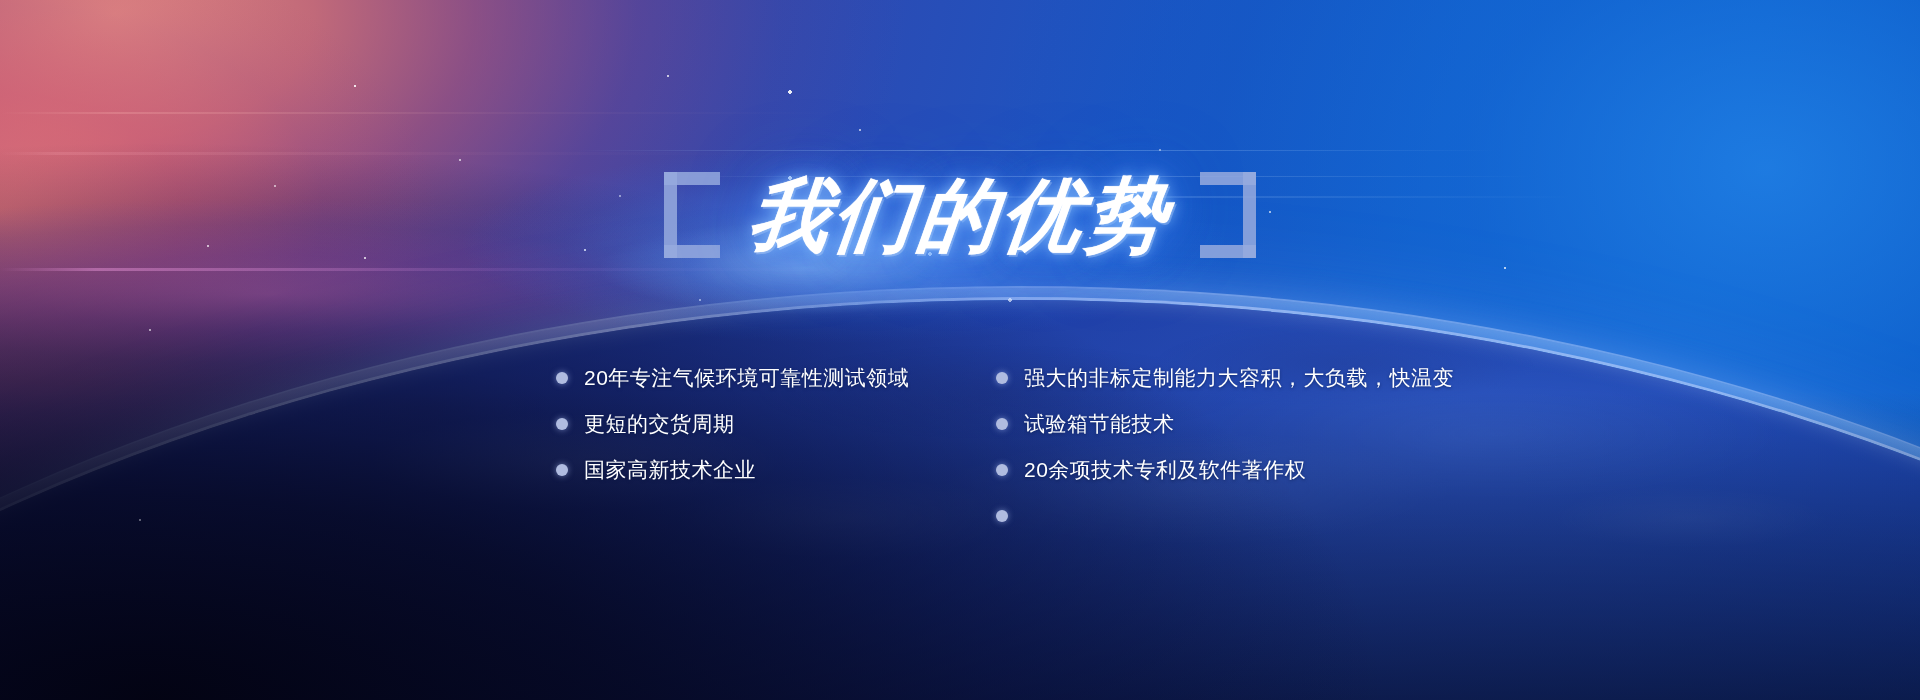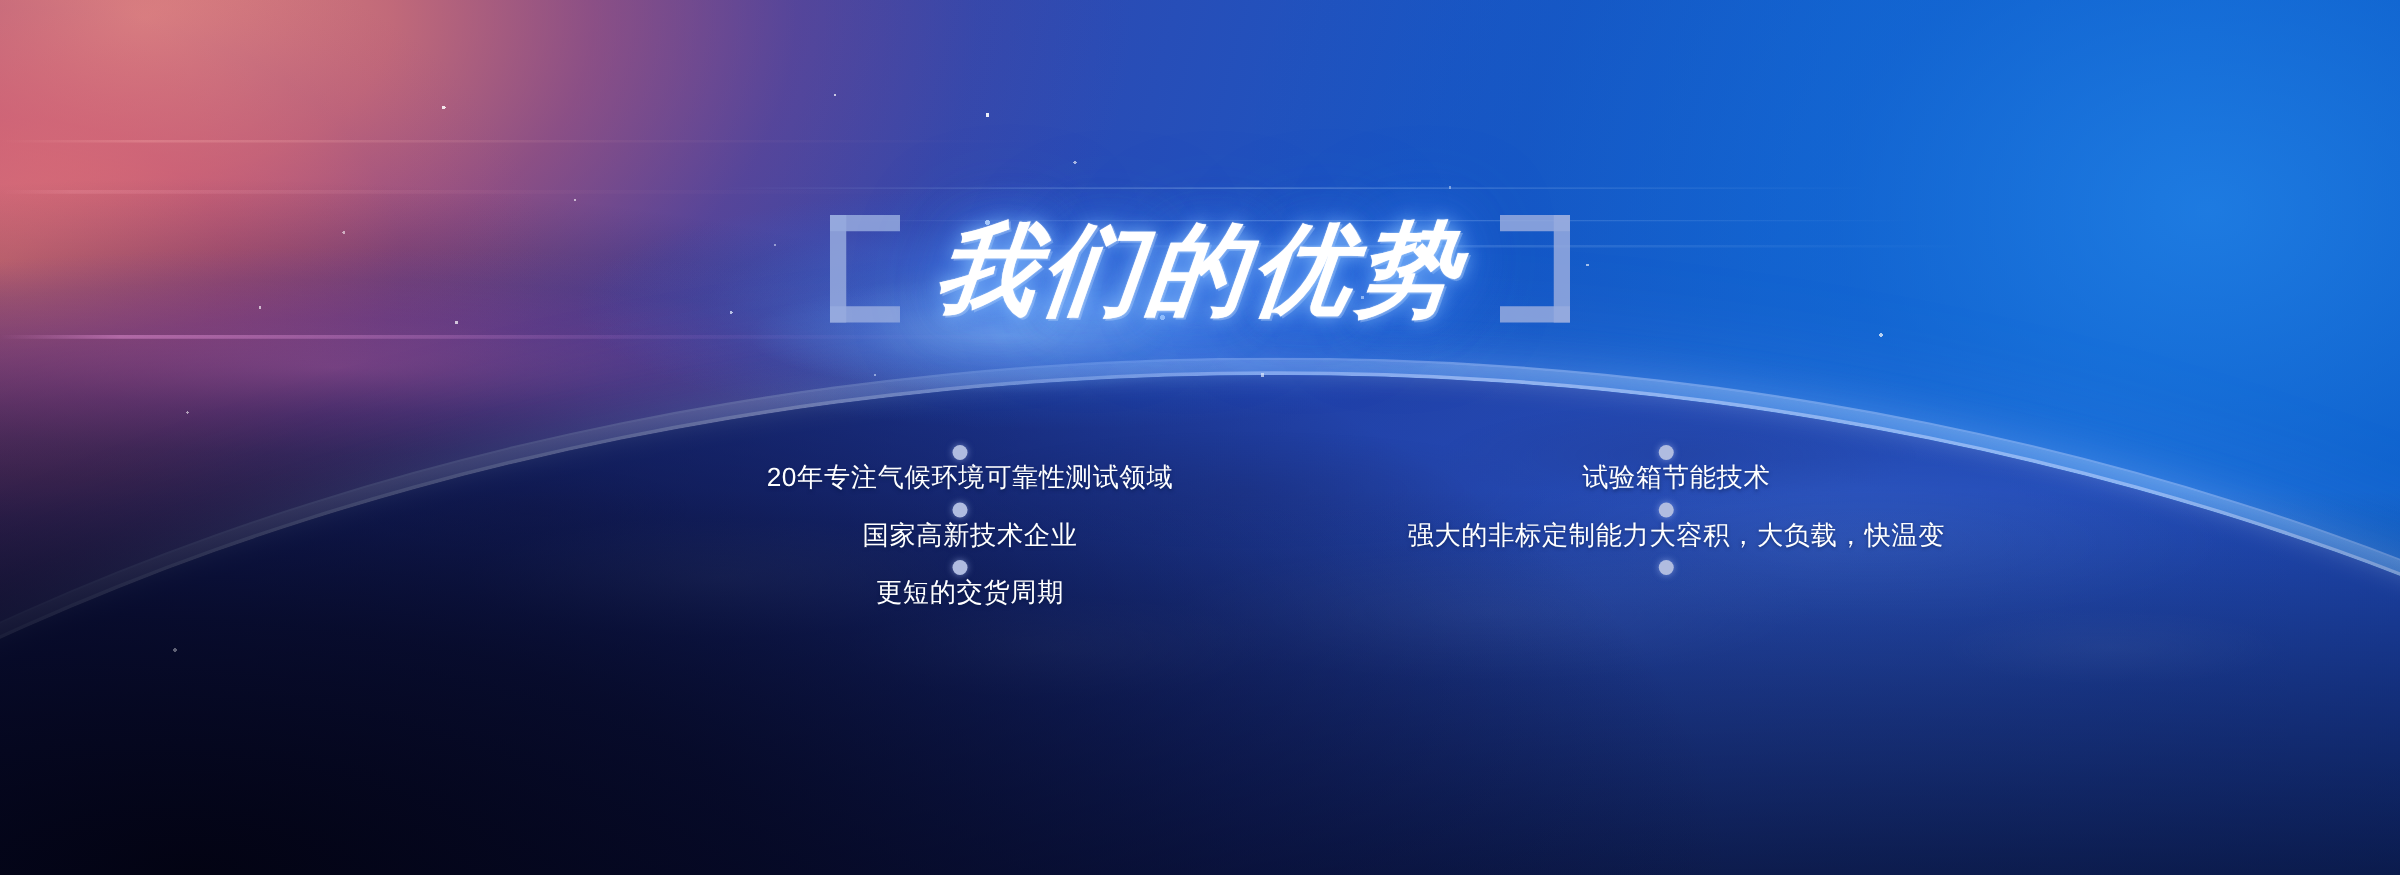--- a/index.html
+++ b/index.html
@@ -290,21 +290,20 @@
   }
   .list-col { flex: 0 0 auto; }
   .col-left  { width: 440px; }
   .col-right { width: 690px; }
 
   .adv-item {
     display: flex;
     align-items: center;
     height: 44px;
     margin-bottom: 0;
-    flex-direction: column;
   }
   .adv-bullet {
     width: 12px;
     height: 12px;
     border-radius: 50%;
     background: #b0bce0;
     flex: 0 0 auto;
     margin-right: 16px;
     box-shadow: 0 0 6px rgba(180,200,255,0.55);
   }
@@ -351,36 +350,40 @@
 
     <div class="lists">
 
       <div class="list-col col-left">
         <div class="adv-item">
           <span class="adv-bullet"></span>
           <span class="adv-text">20年专注气候环境可靠性测试领域</span>
         </div>
         <div class="adv-item">
           <span class="adv-bullet"></span>
+          <span class="adv-text">更短的交货周期</span>
+        </div>
+        <div class="adv-item">
+          <span class="adv-bullet"></span>
           <span class="adv-text">国家高新技术企业</span>
         </div>
-        <div class="adv-item">
-          <span class="adv-bullet"></span>
-          <span class="adv-text">更短的交货周期</span>
-        </div>
       </div>
 
       <div class="list-col col-right">
         <div class="adv-item">
           <span class="adv-bullet"></span>
+          <span class="adv-text">强大的非标定制能力大容积，大负载，快温变</span>
+        </div>
+        <div class="adv-item">
+          <span class="adv-bullet"></span>
           <span class="adv-text">试验箱节能技术</span>
         </div>
         <div class="adv-item">
           <span class="adv-bullet"></span>
-          <span class="adv-text">强大的非标定制能力大容积，大负载，快温变</span>
+          <span class="adv-text">20余项技术专利及软件著作权</span>
         </div>
         <div class="adv-item">
           <span class="adv-bullet"></span>
         </div>
       </div>
 
     </div>
   </div>
 </div>
 

